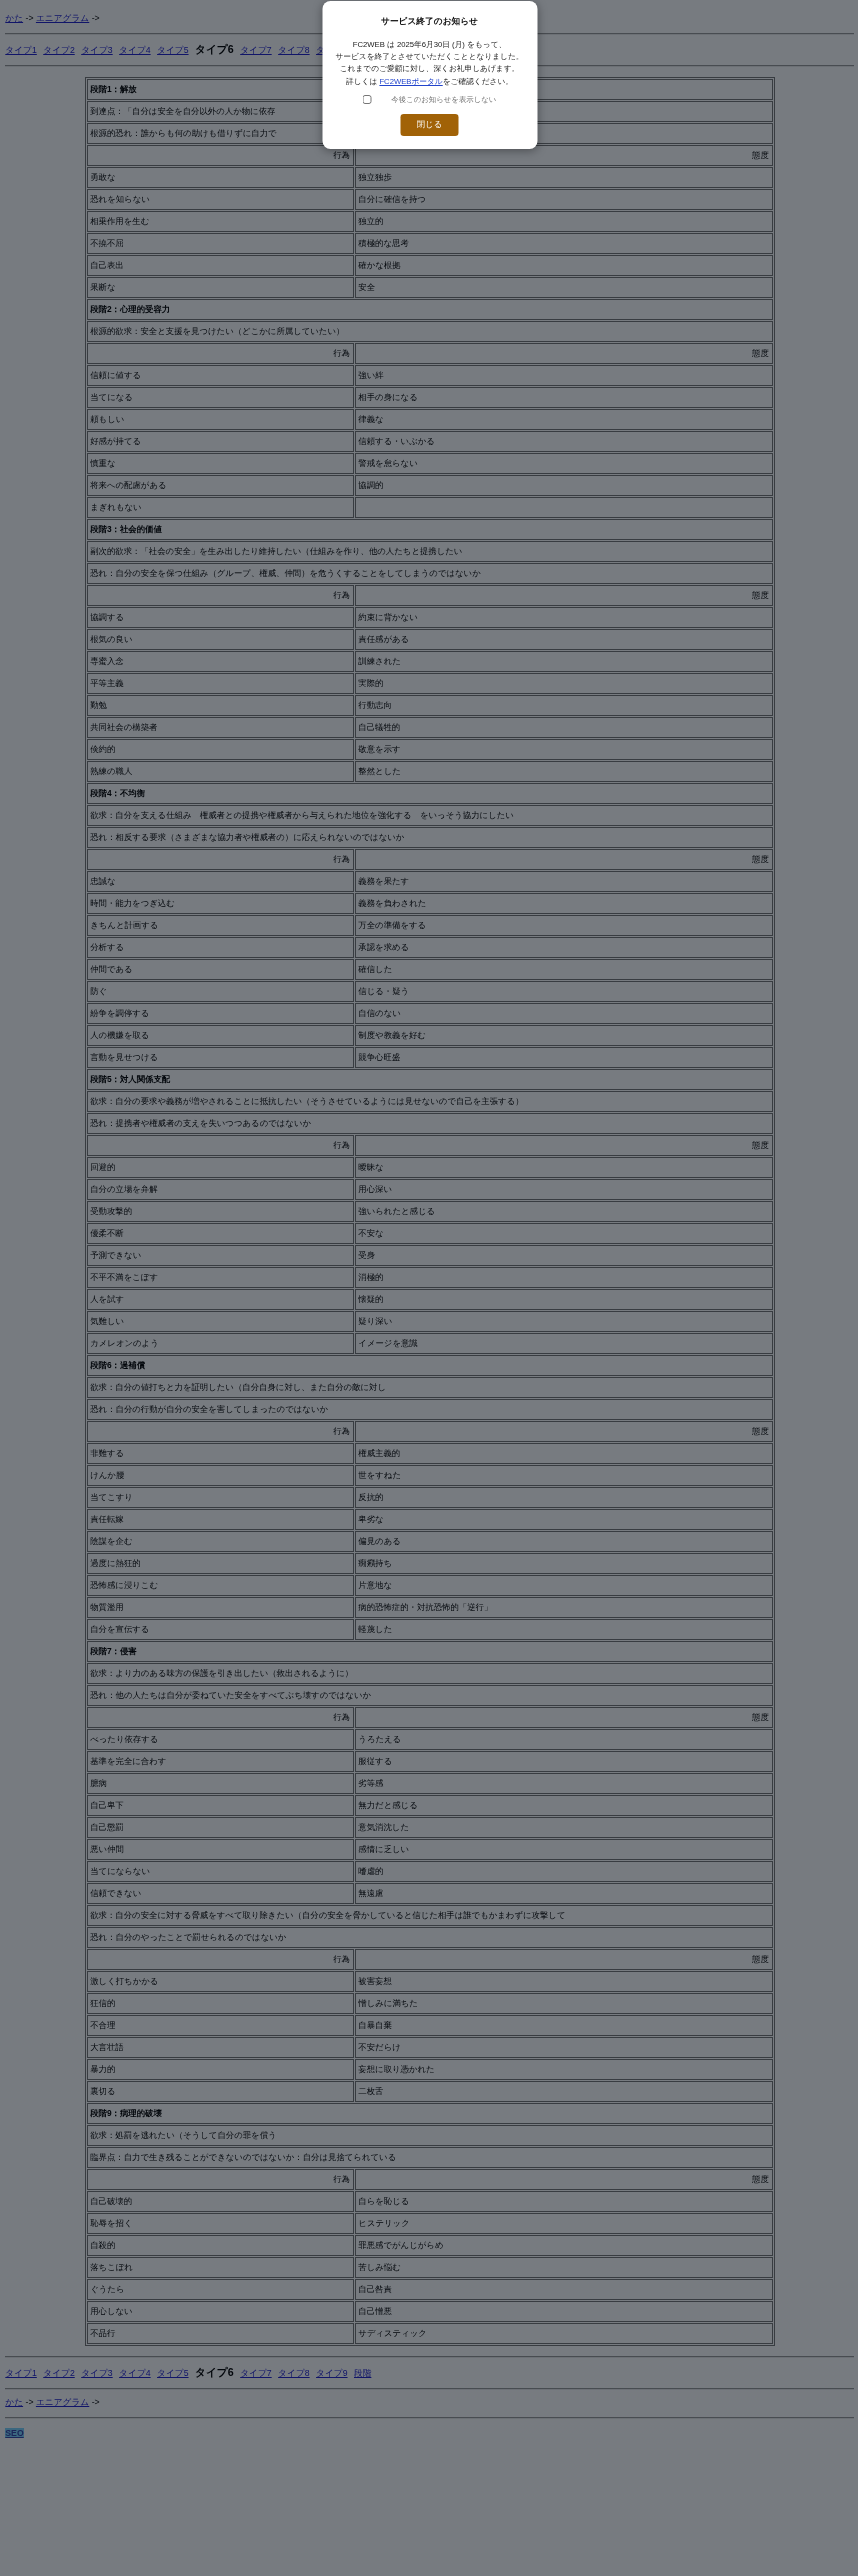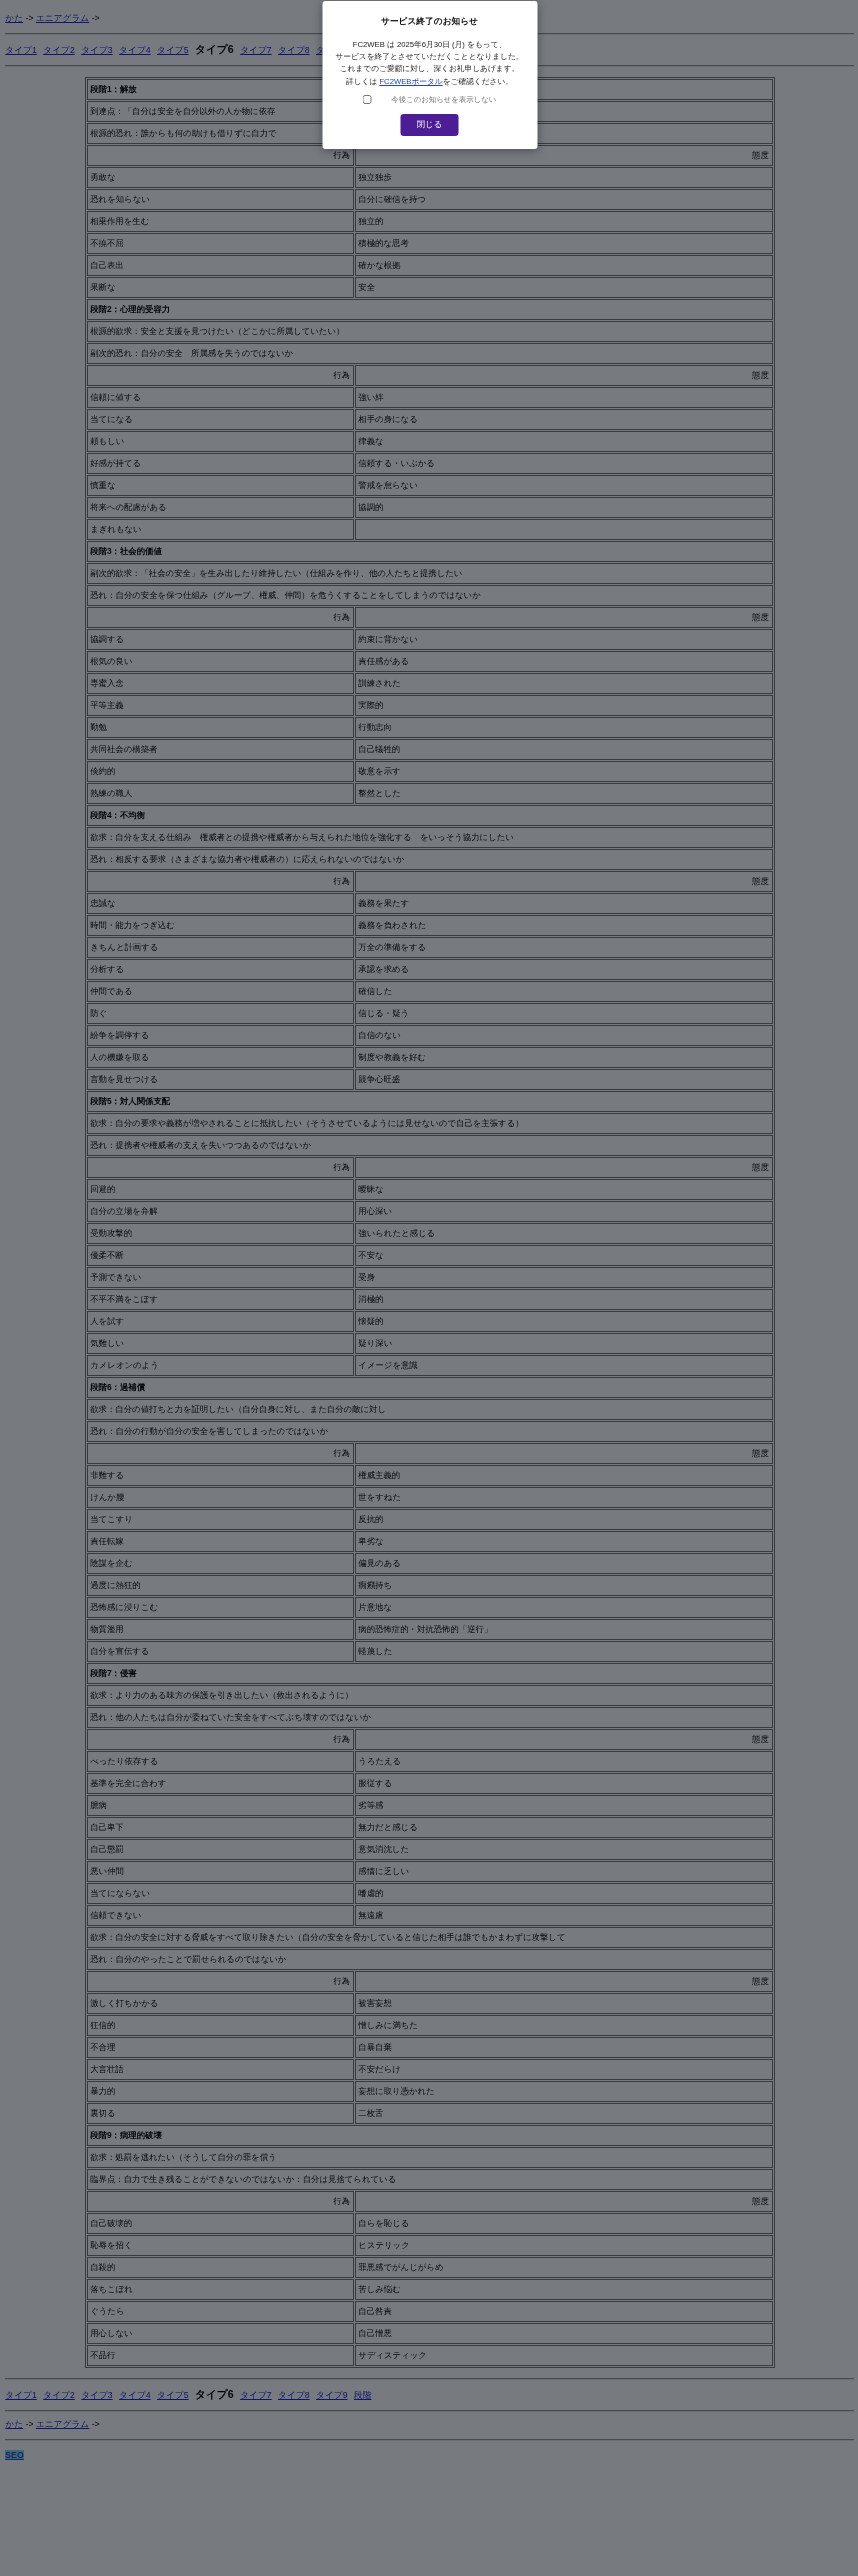--- a/index.html
+++ b/index.html
@@ -46,21 +46,21 @@
   }
   
   .overlay {
     position: absolute; left: 0; top: 0; right: 0; bottom: 0;
     background: rgba(3, 11, 20, 0.54);
     z-index: 5;
   }
   
   .modal {
     position: absolute; top: 1.3px; left: 50%; transform: translateX(-50%);
-    width: 215px; background: #ffffff; border-radius: 3px;
+    width: 215px; background: #ffffff; border-radius: 8px;
     box-shadow: 0 2px 9.4px rgba(0,0,0,0.35);
     padding: 10.7px 9.4px 13.4px 9.4px;
     text-align: center; z-index: 10;
   }
   .modal-title { font-size: 8.7px; font-weight: bold; margin: 4px 0 10.7px 0; color: #111; }
   .modal-body { font-size: 7.7px; line-height: 1.6; color: #1a1a1a; margin: 0 0 6.7px 0; }
   .modal-body a { color: #2244cc; }
   .chk-row {
     display: flex; align-items: center; justify-content: center; gap: 20px;
     font-size: 7.4px; color: #6f6f6f; margin: 5.3px 0 9.4px 0;
@@ -131,23 +131,20 @@
         </tr>
         <tr>
           <td>果断な</td>
           <td>安全</td>
         </tr>
         <tr>
           <td class="sec-title" colspan="2">段階2：心理的受容力</td>
         </tr>
         <tr>
           <td class="sec-desc" colspan="2">根源的欲求：安全と支援を見つけたい（どこかに所属していたい）</td>
-        </tr>
-        <tr>
-          <td class="sec-desc" colspan="2">副次的恐れ：自分の安全　所属感を失うのではないか</td>
         </tr>
         <tr>
           <td class="col-head">行為</td>
           <td class="col-head">態度</td>
         </tr>
         <tr>
           <td>信頼に値する</td>
           <td>強い絆</td>
         </tr>
         <tr>
@@ -517,15 +514,15 @@
   <p class="modal-body">
     <span>FC2WEB は 2025年6月30日 (月) をもって、</span><br>
     <span>サービスを終了とさせていただくこととなりました。</span><br>
     <span>これまでのご愛顧に対し、深くお礼申しあげます。</span><br>
     <span>詳しくは </span><a href="#">FC2WEBポータル</a><span>をご確認ください。</span>
   </p>
   <label class="chk-row">
     <input type="checkbox" style="">
     <span>今後このお知らせを表示しない</span>
   </label>
-  <button class="close-btn" id="modal-close" style="background: #4c1d95;">閉じる</button>
+  <button class="close-btn" id="modal-close" style="background: #a16207;">閉じる</button>
 </div>
 
 
 </body></html>

